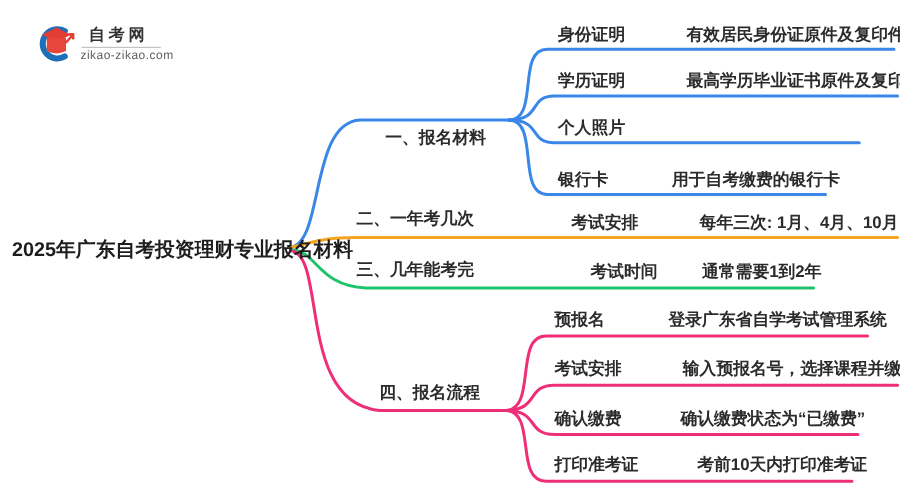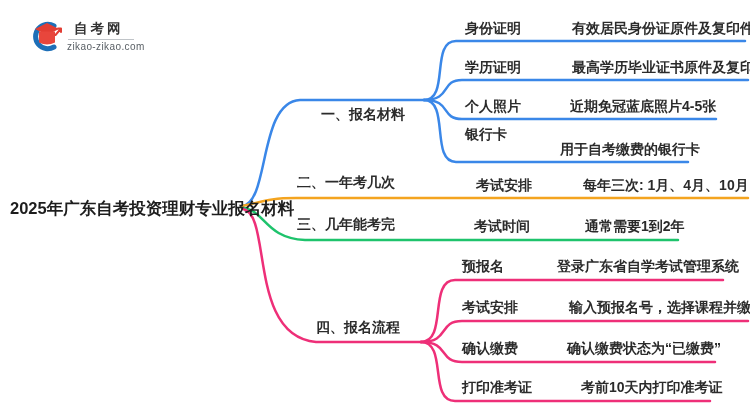--- a/index.html
+++ b/index.html
@@ -60,30 +60,29 @@
   </div>
 
   <div class="node root-node" style="left:10px;top:197px;">2025年广东自考投资理财专业报名材料</div>
 
   <div class="node head" style="left:321px;top:78px;margin-top:28px;">一、报名材料</div>
   <div class="node" style="left:465px;top:20px;">身份证明</div>
   <div class="node" style="left:572px;top:20px;">有效居民身份证原件及复印件</div>
   <div class="node" style="left:465px;top:59px;">学历证明</div>
   <div class="node" style="left:572px;top:59px;">最高学历毕业证书原件及复印件</div>
   <div class="node" style="left:465px;top:98px;">个人照片</div>
-  <div class="node" style="left:570px;top:98px;">近期免冠蓝底照片4-5张</div>
-  <div class="node" style="left:465px;top:126px;">银行卡</div>
+  <div class="node" style="left:465px;top:141px;">银行卡</div>
   <div class="node head" style="left:297px;top:174px;">二、一年考几次</div>
 
   <div class="node" style="left:560px;top:141px;">用于自考缴费的银行卡</div>
   <div class="node" style="left:476px;top:177px;">考试安排</div>
   <div class="node" style="left:583px;top:177px;">每年三次: 1月、4月、10月</div>
 
   <div class="node head" style="left:297px;top:216px;">三、几年能考完</div>
-  <div class="node" style="left:474px;top:218px;">考试时间</div>
+  <div class="node" style="left:492px;top:218px;">考试时间</div>
   <div class="node" style="left:585px;top:218px;">通常需要1到2年</div>
 
   <div class="node head" style="left:316px;top:319px;">四、报名流程</div>
   <div class="node" style="left:462px;top:258px;">预报名</div>
   <div class="node" style="left:557px;top:258px;">登录广东省自学考试管理系统</div>
   <div class="node" style="left:462px;top:299px;">考试安排</div>
   <div class="node" style="left:569px;top:299px;">输入预报名号，选择课程并缴费</div>
   <div class="node" style="left:462px;top:340px;">确认缴费</div>
   <div class="node" style="left:567px;top:340px;">确认缴费状态为“已缴费”</div>
   <div class="node" style="left:462px;top:379px;">打印准考证</div>

